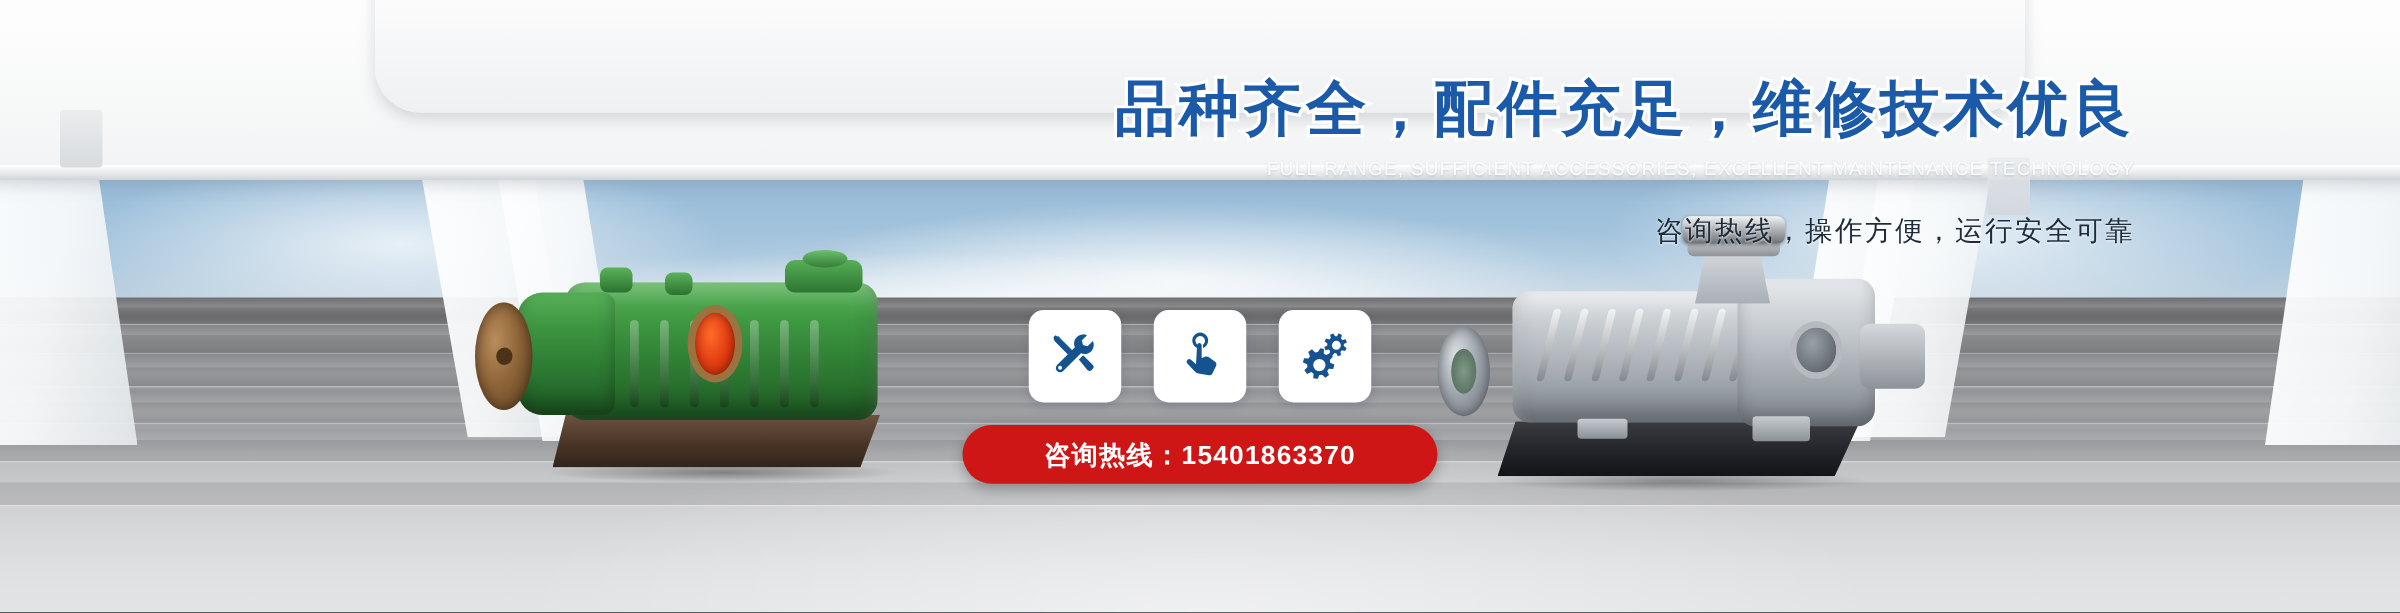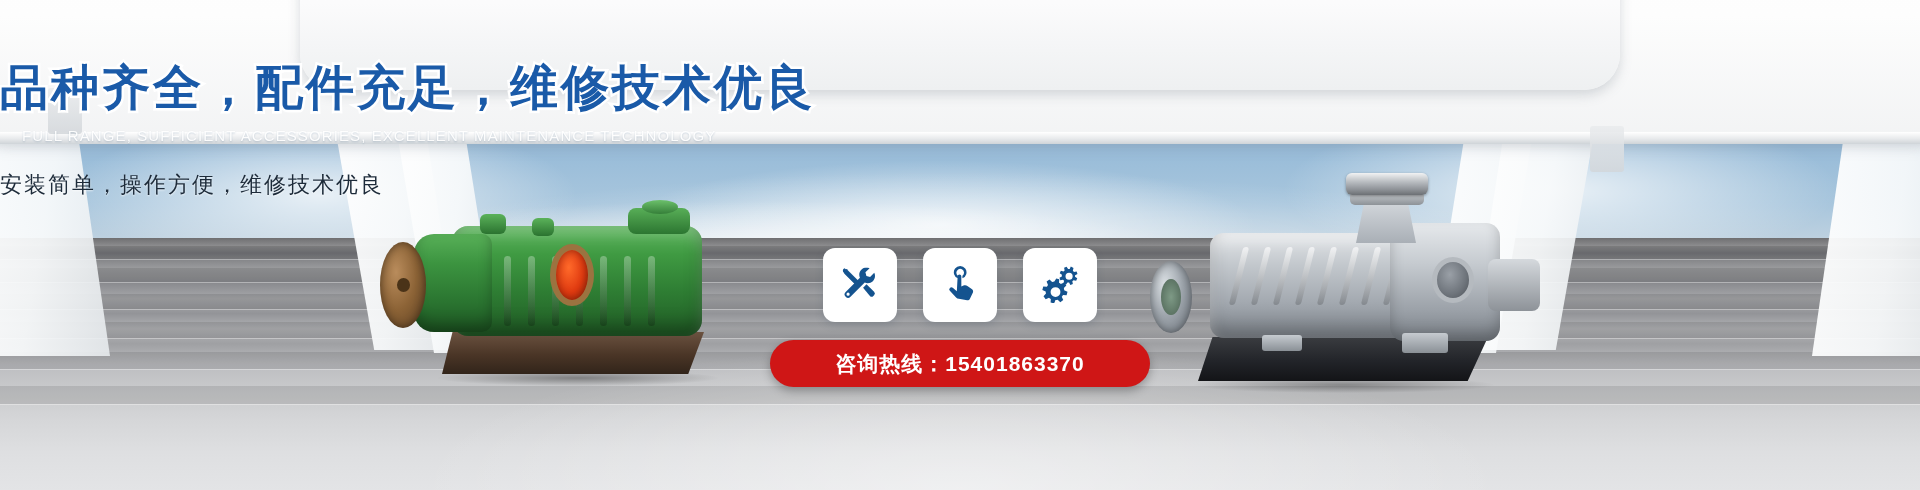--- a/index.html
+++ b/index.html
@@ -79,21 +79,21 @@
   .p-right-out{left:1812px;top:86px;width:150px;height:270px;
     clip-path:polygon(26% 0,100% 0,76% 100%,0 100%);}
   .pillar-cap{
     position:absolute;width:34px;height:46px;
     background:linear-gradient(180deg,#e9ebed,#d2d6da);border-radius:3px;opacity:.85;
   }
   .pc1{left:48px;top:88px;}
   .pc2{left:1590px;top:126px;}
 
   
-  .copy{position:absolute;left:0;top:60px;width:1708px;text-align:left;}
+  .copy{position:absolute;left:0;top:60px;width:1708px;text-align:right;}
 
   .headline{
     font-size:48px;font-weight:bold;color:#1a5aa8;letter-spacing:3px;line-height:1.18;
     -webkit-text-stroke:5px #ffffff;paint-order:stroke fill;
     text-shadow:0 2px 3px rgba(255,255,255,.85);
     margin:0;
   }
   .subline-en{
     margin:10px 0 0 0;font-size:15px;letter-spacing:1.1px;color:#ffffff;
     opacity:.92;font-weight:400;
@@ -322,21 +322,21 @@
     <div class="pk-top-ring"></div>
     <div class="pk-top-flange"></div>
     <div class="pk-flange"></div>
     <div class="pk-foot" style="left:112px;top:160px;width:40px;height:16px;"></div>
     <div class="pk-foot" style="left:252px;top:158px;width:46px;height:20px;"></div>
   </div>
 
   <div class="copy">
     <h1 class="headline">品种齐全，配件充足，维修技术优良</h1>
     <p class="subline-en">FULL RANGE, SUFFICIENT ACCESSORIES, EXCELLENT MAINTENANCE TECHNOLOGY</p>
-    <p class="subline-cn">安装简单，操作方便，维修技术优良</p>
+    <p class="subline-cn">咨询热线，操作方便，运行安全可靠</p>
   </div>
 
   <div class="icon-row">
 
     <div class="icon-box">
       <span>
         <svg viewBox="0 0 48 48" aria-hidden="true">
           <path d="M31.8 5.4c-4.8 0-8.7 3.9-8.7 8.7 0 1.3.3 2.5.8 3.6L6.8 34.8a4.1 4.1 0 0 0 0 5.8 4.1 4.1 0 0 0 5.8 0l17.1-17.1c1.1.5 2.3.8 3.6.8 4.8 0 8.7-3.9 8.7-8.7 0-1.4-.3-2.7-.9-3.8l-5 5-4.4-1.2-1.2-4.4 5-5c-1.2-.6-2.5-.9-3.9-.9zM9.7 39.3a1.9 1.9 0 1 1 0-3.8 1.9 1.9 0 0 1 0 3.8z"></path>
           <path d="M6.9 7.5l-1.6 1.6a2.6 2.6 0 0 0 0 3.7l15.4 15.4 4.1-4.1L9.4 8.7a1.8 1.8 0 0 0-2.5-1.2z" opacity="0.95"></path>
           <path d="M5.6 6.2L8 8.6l14.6 14.6-3.1 3.1L4.9 11.7a3 3 0 0 1 .7-5.5z"></path>

